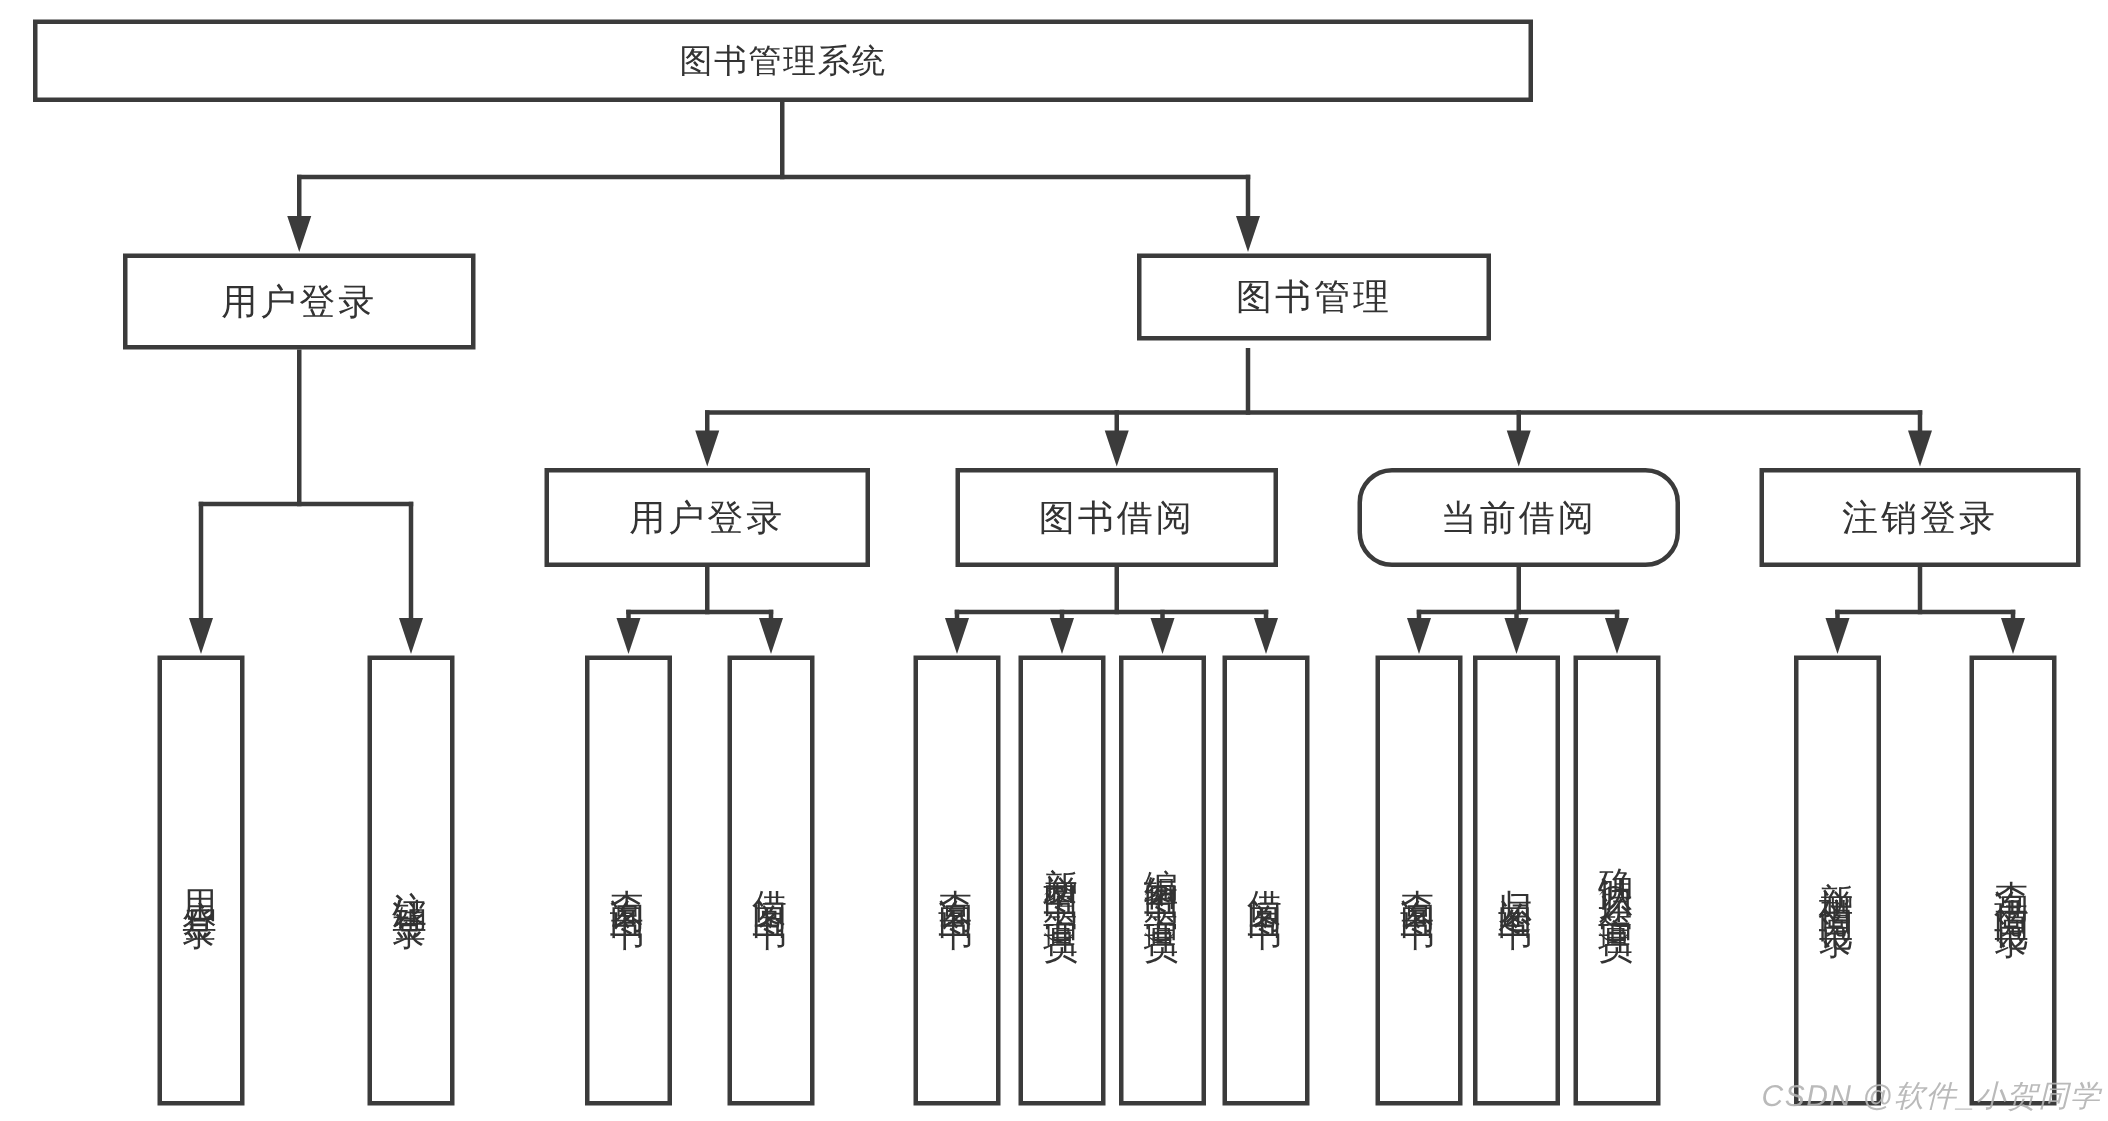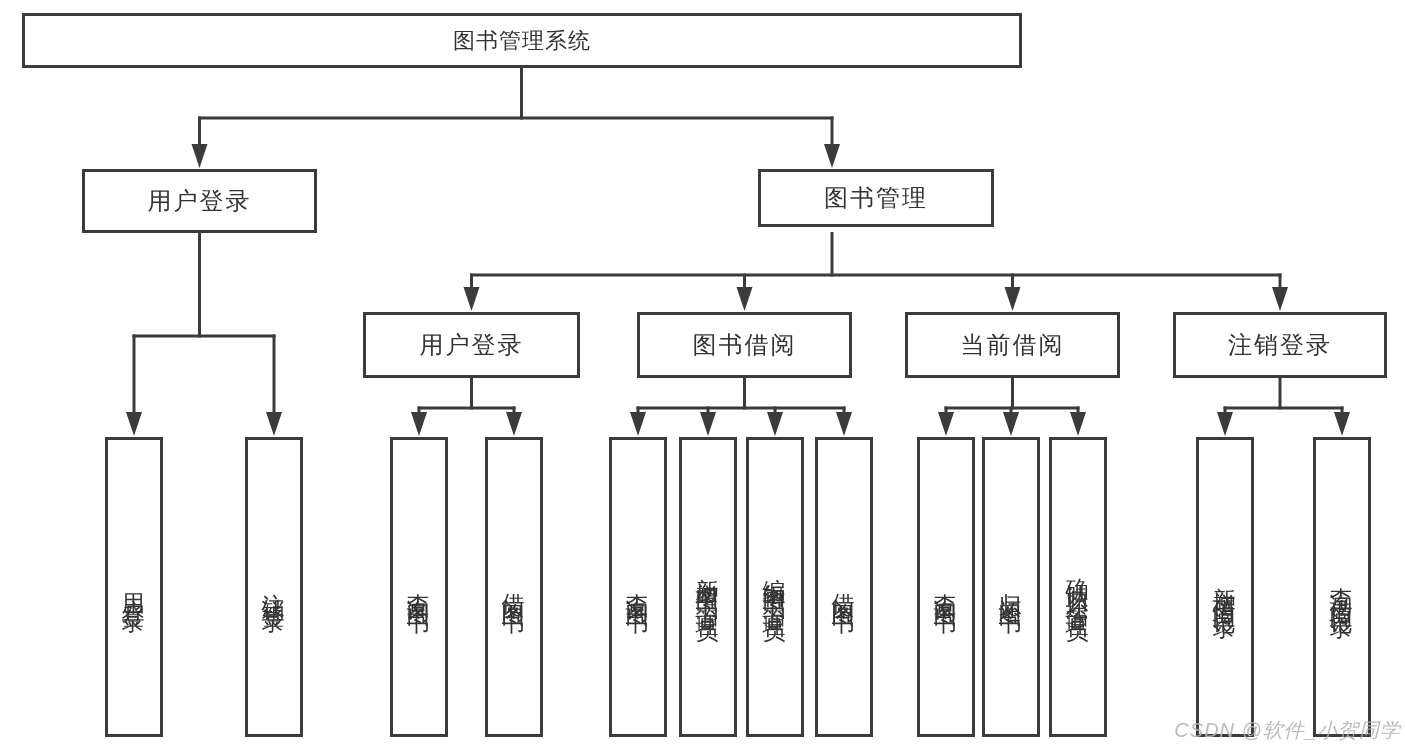--- a/index.html
+++ b/index.html
@@ -91,21 +91,21 @@
     <path d="M1334 412 L1350 412 L1342 436 Z"></path>
   </svg>
 
   <div class="box root-box" style="left:22px;top:13px;width:1000px;height:55px;">图书管理系统</div>
 
   <div class="box" style="left:82px;top:169px;width:235px;height:64px;">用户登录</div>
   <div class="box" style="left:714px;top:169px;width:236px;height:58px;margin-left:44px;">图书管理</div>
 
   <div class="box" style="left:363px;top:312px;width:217px;height:66px;">用户登录</div>
   <div class="box" style="left:637px;top:312px;width:215px;height:66px;">图书借阅</div>
-  <div class="box" style="left:905px;top:312px;width:215px;height:66px;">当前借阅</div>
+  <div class="box" style="left:905px;top:312px;width:215px;height:66px;border-radius:23px;">当前借阅</div>
   <div class="box" style="left:1173px;top:312px;width:214px;height:66px;">注销登录</div>
 
   <div class="box vbox" style="left:105px;top:437px;width:58px;height:300px;">用户登录</div>
   <div class="box vbox" style="left:245px;top:437px;width:58px;height:300px;">注销登录</div>
 
   <div class="box vbox" style="left:390px;top:437px;width:58px;height:300px;">查询图书</div>
   <div class="box vbox" style="left:485px;top:437px;width:58px;height:300px;">借阅图书</div>
 
   <div class="box vbox" style="left:609px;top:437px;width:58px;height:300px;">查询图书</div>
   <div class="box vbox" style="left:679px;top:437px;width:58px;height:300px;">新增图书（管理员）</div>

